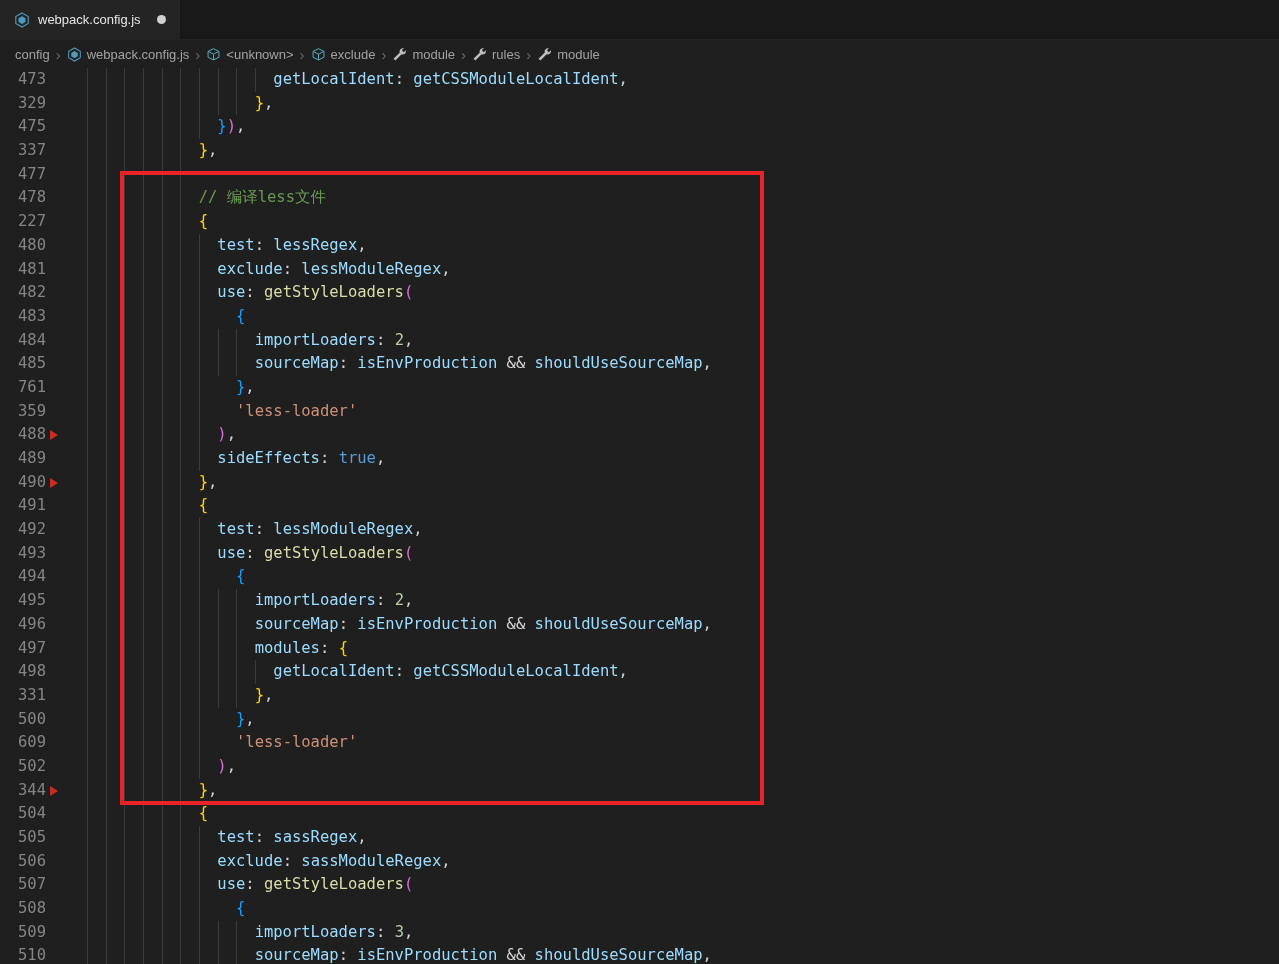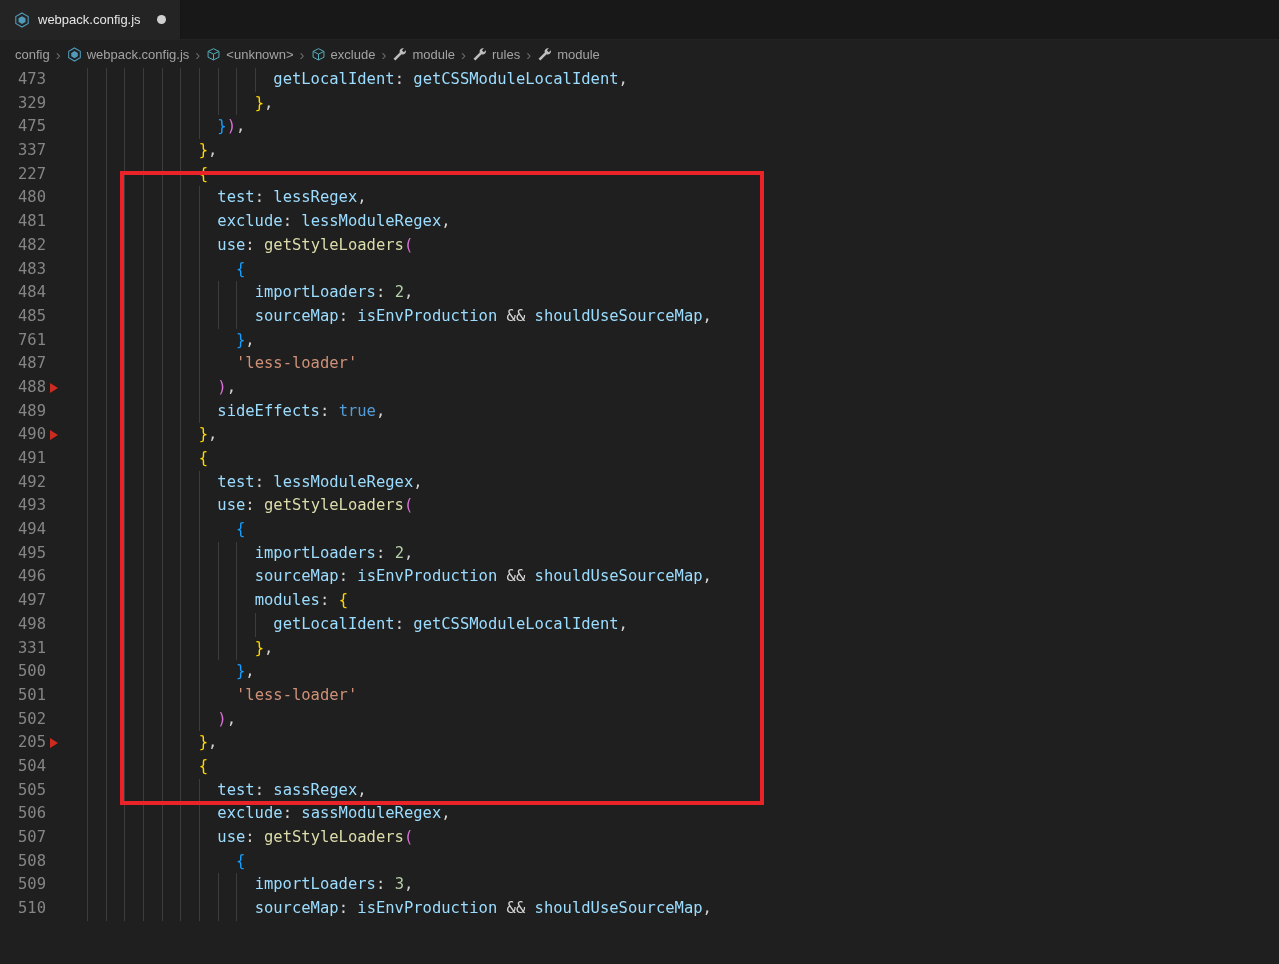--- a/index.html
+++ b/index.html
@@ -115,45 +115,47 @@
         <span>module</span>
       </span>
     </div>
 
   <div class="editor">
     <div id="code">
         <div class="row"><div class="num">473</div><div class="mark"></div><div class="content" style="padding-left: 22ch;"><span class="guides" style="width: calc(18ch + 1px);"></span><span style="color: rgb(156, 220, 254);">getLocalIdent</span><span style="color: rgb(212, 212, 212);">: </span><span style="color: rgb(156, 220, 254);">getCSSModuleLocalIdent</span><span style="color: rgb(212, 212, 212);">,</span></div></div>
         <div class="row"><div class="num">329</div><div class="mark"></div><div class="content" style="padding-left: 20ch;"><span class="guides" style="width: calc(16ch + 1px);"></span><span style="color: rgb(255, 215, 0);">}</span><span style="color: rgb(212, 212, 212);">,</span></div></div>
         <div class="row"><div class="num">475</div><div class="mark"></div><div class="content" style="padding-left: 16ch;"><span class="guides" style="width: calc(12ch + 1px);"></span><span style="color: rgb(23, 159, 255);">}</span><span style="color: rgb(218, 112, 214);">)</span><span style="color: rgb(212, 212, 212);">,</span></div></div>
         <div class="row"><div class="num">337</div><div class="mark"></div><div class="content" style="padding-left: 14ch;"><span class="guides" style="width: calc(10ch + 1px);"></span><span style="color: rgb(255, 215, 0);">}</span><span style="color: rgb(212, 212, 212);">,</span></div></div>
+        <div class="row"><div class="num">477</div><div class="mark"></div><div class="content" style="padding-left: 14ch;"><span class="guides" style="width: calc(10ch + 1px);"></span></div></div>
+        <div class="row"><div class="num">478</div><div class="mark"></div><div class="content" style="padding-left: 14ch;"><span class="guides" style="width: calc(10ch + 1px);"></span><span style="color: rgb(106, 153, 85);">// 编译less文件</span></div></div>
         <div class="row"><div class="num">227</div><div class="mark"></div><div class="content" style="padding-left: 14ch;"><span class="guides" style="width: calc(10ch + 1px);"></span><span style="color: rgb(255, 215, 0);">{</span></div></div>
         <div class="row"><div class="num">480</div><div class="mark"></div><div class="content" style="padding-left: 16ch;"><span class="guides" style="width: calc(12ch + 1px);"></span><span style="color: rgb(156, 220, 254);">test</span><span style="color: rgb(212, 212, 212);">: </span><span style="color: rgb(156, 220, 254);">lessRegex</span><span style="color: rgb(212, 212, 212);">,</span></div></div>
         <div class="row"><div class="num">481</div><div class="mark"></div><div class="content" style="padding-left: 16ch;"><span class="guides" style="width: calc(12ch + 1px);"></span><span style="color: rgb(156, 220, 254);">exclude</span><span style="color: rgb(212, 212, 212);">: </span><span style="color: rgb(156, 220, 254);">lessModuleRegex</span><span style="color: rgb(212, 212, 212);">,</span></div></div>
         <div class="row"><div class="num">482</div><div class="mark"></div><div class="content" style="padding-left: 16ch;"><span class="guides" style="width: calc(12ch + 1px);"></span><span style="color: rgb(156, 220, 254);">use</span><span style="color: rgb(212, 212, 212);">: </span><span style="color: rgb(220, 220, 170);">getStyleLoaders</span><span style="color: rgb(218, 112, 214);">(</span></div></div>
         <div class="row"><div class="num">483</div><div class="mark"></div><div class="content" style="padding-left: 18ch;"><span class="guides" style="width: calc(14ch + 1px);"></span><span style="color: rgb(23, 159, 255);">{</span></div></div>
         <div class="row"><div class="num">484</div><div class="mark"></div><div class="content" style="padding-left: 20ch;"><span class="guides" style="width: calc(16ch + 1px);"></span><span style="color: rgb(156, 220, 254);">importLoaders</span><span style="color: rgb(212, 212, 212);">: </span><span style="color: rgb(181, 206, 168);">2</span><span style="color: rgb(212, 212, 212);">,</span></div></div>
         <div class="row"><div class="num">485</div><div class="mark"></div><div class="content" style="padding-left: 20ch;"><span class="guides" style="width: calc(16ch + 1px);"></span><span style="color: rgb(156, 220, 254);">sourceMap</span><span style="color: rgb(212, 212, 212);">: </span><span style="color: rgb(156, 220, 254);">isEnvProduction</span><span style="color: rgb(212, 212, 212);"> &amp;&amp; </span><span style="color: rgb(156, 220, 254);">shouldUseSourceMap</span><span style="color: rgb(212, 212, 212);">,</span></div></div>
         <div class="row"><div class="num">761</div><div class="mark"></div><div class="content" style="padding-left: 18ch;"><span class="guides" style="width: calc(14ch + 1px);"></span><span style="color: rgb(23, 159, 255);">}</span><span style="color: rgb(212, 212, 212);">,</span></div></div>
-        <div class="row"><div class="num">487</div><div class="mark"></div><div class="content" style="padding-left: 18ch;"><span class="guides" style="width: calc(14ch + 1px);"></span><span style="color: rgb(206, 145, 120);">'less-loader'</span></div></div>
+        <div class="row"><div class="num">359</div><div class="mark"></div><div class="content" style="padding-left: 18ch;"><span class="guides" style="width: calc(14ch + 1px);"></span><span style="color: rgb(206, 145, 120);">'less-loader'</span></div></div>
         <div class="row"><div class="num">488</div><div class="mark"><span class="tri" style="border-left-color: rgb(204, 43, 32);"></span></div><div class="content" style="padding-left: 16ch;"><span class="guides" style="width: calc(12ch + 1px);"></span><span style="color: rgb(218, 112, 214);">)</span><span style="color: rgb(212, 212, 212);">,</span></div></div>
         <div class="row"><div class="num">489</div><div class="mark"></div><div class="content" style="padding-left: 16ch;"><span class="guides" style="width: calc(12ch + 1px);"></span><span style="color: rgb(156, 220, 254);">sideEffects</span><span style="color: rgb(212, 212, 212);">: </span><span style="color: rgb(86, 156, 214);">true</span><span style="color: rgb(212, 212, 212);">,</span></div></div>
         <div class="row"><div class="num">490</div><div class="mark"><span class="tri" style="border-left-color: rgb(204, 43, 32);"></span></div><div class="content" style="padding-left: 14ch;"><span class="guides" style="width: calc(10ch + 1px);"></span><span style="color: rgb(255, 215, 0);">}</span><span style="color: rgb(212, 212, 212);">,</span></div></div>
         <div class="row"><div class="num">491</div><div class="mark"></div><div class="content" style="padding-left: 14ch;"><span class="guides" style="width: calc(10ch + 1px);"></span><span style="color: rgb(255, 215, 0);">{</span></div></div>
         <div class="row"><div class="num">492</div><div class="mark"></div><div class="content" style="padding-left: 16ch;"><span class="guides" style="width: calc(12ch + 1px);"></span><span style="color: rgb(156, 220, 254);">test</span><span style="color: rgb(212, 212, 212);">: </span><span style="color: rgb(156, 220, 254);">lessModuleRegex</span><span style="color: rgb(212, 212, 212);">,</span></div></div>
         <div class="row"><div class="num">493</div><div class="mark"></div><div class="content" style="padding-left: 16ch;"><span class="guides" style="width: calc(12ch + 1px);"></span><span style="color: rgb(156, 220, 254);">use</span><span style="color: rgb(212, 212, 212);">: </span><span style="color: rgb(220, 220, 170);">getStyleLoaders</span><span style="color: rgb(218, 112, 214);">(</span></div></div>
         <div class="row"><div class="num">494</div><div class="mark"></div><div class="content" style="padding-left: 18ch;"><span class="guides" style="width: calc(14ch + 1px);"></span><span style="color: rgb(23, 159, 255);">{</span></div></div>
         <div class="row"><div class="num">495</div><div class="mark"></div><div class="content" style="padding-left: 20ch;"><span class="guides" style="width: calc(16ch + 1px);"></span><span style="color: rgb(156, 220, 254);">importLoaders</span><span style="color: rgb(212, 212, 212);">: </span><span style="color: rgb(181, 206, 168);">2</span><span style="color: rgb(212, 212, 212);">,</span></div></div>
         <div class="row"><div class="num">496</div><div class="mark"></div><div class="content" style="padding-left: 20ch;"><span class="guides" style="width: calc(16ch + 1px);"></span><span style="color: rgb(156, 220, 254);">sourceMap</span><span style="color: rgb(212, 212, 212);">: </span><span style="color: rgb(156, 220, 254);">isEnvProduction</span><span style="color: rgb(212, 212, 212);"> &amp;&amp; </span><span style="color: rgb(156, 220, 254);">shouldUseSourceMap</span><span style="color: rgb(212, 212, 212);">,</span></div></div>
         <div class="row"><div class="num">497</div><div class="mark"></div><div class="content" style="padding-left: 20ch;"><span class="guides" style="width: calc(16ch + 1px);"></span><span style="color: rgb(156, 220, 254);">modules</span><span style="color: rgb(212, 212, 212);">: </span><span style="color: rgb(255, 215, 0);">{</span></div></div>
         <div class="row"><div class="num">498</div><div class="mark"></div><div class="content" style="padding-left: 22ch;"><span class="guides" style="width: calc(18ch + 1px);"></span><span style="color: rgb(156, 220, 254);">getLocalIdent</span><span style="color: rgb(212, 212, 212);">: </span><span style="color: rgb(156, 220, 254);">getCSSModuleLocalIdent</span><span style="color: rgb(212, 212, 212);">,</span></div></div>
         <div class="row"><div class="num">331</div><div class="mark"></div><div class="content" style="padding-left: 20ch;"><span class="guides" style="width: calc(16ch + 1px);"></span><span style="color: rgb(255, 215, 0);">}</span><span style="color: rgb(212, 212, 212);">,</span></div></div>
         <div class="row"><div class="num">500</div><div class="mark"></div><div class="content" style="padding-left: 18ch;"><span class="guides" style="width: calc(14ch + 1px);"></span><span style="color: rgb(23, 159, 255);">}</span><span style="color: rgb(212, 212, 212);">,</span></div></div>
-        <div class="row"><div class="num">501</div><div class="mark"></div><div class="content" style="padding-left: 18ch;"><span class="guides" style="width: calc(14ch + 1px);"></span><span style="color: rgb(206, 145, 120);">'less-loader'</span></div></div>
+        <div class="row"><div class="num">609</div><div class="mark"></div><div class="content" style="padding-left: 18ch;"><span class="guides" style="width: calc(14ch + 1px);"></span><span style="color: rgb(206, 145, 120);">'less-loader'</span></div></div>
         <div class="row"><div class="num">502</div><div class="mark"></div><div class="content" style="padding-left: 16ch;"><span class="guides" style="width: calc(12ch + 1px);"></span><span style="color: rgb(218, 112, 214);">)</span><span style="color: rgb(212, 212, 212);">,</span></div></div>
-        <div class="row"><div class="num">205</div><div class="mark"><span class="tri" style="border-left-color: rgb(204, 43, 32);"></span></div><div class="content" style="padding-left: 14ch;"><span class="guides" style="width: calc(10ch + 1px);"></span><span style="color: rgb(255, 215, 0);">}</span><span style="color: rgb(212, 212, 212);">,</span></div></div>
+        <div class="row"><div class="num">344</div><div class="mark"><span class="tri" style="border-left-color: rgb(204, 43, 32);"></span></div><div class="content" style="padding-left: 14ch;"><span class="guides" style="width: calc(10ch + 1px);"></span><span style="color: rgb(255, 215, 0);">}</span><span style="color: rgb(212, 212, 212);">,</span></div></div>
         <div class="row"><div class="num">504</div><div class="mark"></div><div class="content" style="padding-left: 14ch;"><span class="guides" style="width: calc(10ch + 1px);"></span><span style="color: rgb(255, 215, 0);">{</span></div></div>
         <div class="row"><div class="num">505</div><div class="mark"></div><div class="content" style="padding-left: 16ch;"><span class="guides" style="width: calc(12ch + 1px);"></span><span style="color: rgb(156, 220, 254);">test</span><span style="color: rgb(212, 212, 212);">: </span><span style="color: rgb(156, 220, 254);">sassRegex</span><span style="color: rgb(212, 212, 212);">,</span></div></div>
         <div class="row"><div class="num">506</div><div class="mark"></div><div class="content" style="padding-left: 16ch;"><span class="guides" style="width: calc(12ch + 1px);"></span><span style="color: rgb(156, 220, 254);">exclude</span><span style="color: rgb(212, 212, 212);">: </span><span style="color: rgb(156, 220, 254);">sassModuleRegex</span><span style="color: rgb(212, 212, 212);">,</span></div></div>
         <div class="row"><div class="num">507</div><div class="mark"></div><div class="content" style="padding-left: 16ch;"><span class="guides" style="width: calc(12ch + 1px);"></span><span style="color: rgb(156, 220, 254);">use</span><span style="color: rgb(212, 212, 212);">: </span><span style="color: rgb(220, 220, 170);">getStyleLoaders</span><span style="color: rgb(218, 112, 214);">(</span></div></div>
         <div class="row"><div class="num">508</div><div class="mark"></div><div class="content" style="padding-left: 18ch;"><span class="guides" style="width: calc(14ch + 1px);"></span><span style="color: rgb(23, 159, 255);">{</span></div></div>
         <div class="row"><div class="num">509</div><div class="mark"></div><div class="content" style="padding-left: 20ch;"><span class="guides" style="width: calc(16ch + 1px);"></span><span style="color: rgb(156, 220, 254);">importLoaders</span><span style="color: rgb(212, 212, 212);">: </span><span style="color: rgb(181, 206, 168);">3</span><span style="color: rgb(212, 212, 212);">,</span></div></div>
         <div class="row"><div class="num">510</div><div class="mark"></div><div class="content" style="padding-left: 20ch;"><span class="guides" style="width: calc(16ch + 1px);"></span><span style="color: rgb(156, 220, 254);">sourceMap</span><span style="color: rgb(212, 212, 212);">: </span><span style="color: rgb(156, 220, 254);">isEnvProduction</span><span style="color: rgb(212, 212, 212);"> &amp;&amp; </span><span style="color: rgb(156, 220, 254);">shouldUseSourceMap</span><span style="color: rgb(212, 212, 212);">,</span></div></div>
       </div>
     <div class="annotation" id="annotation" style="border-color: rgb(234, 35, 40);"></div>
   </div>

